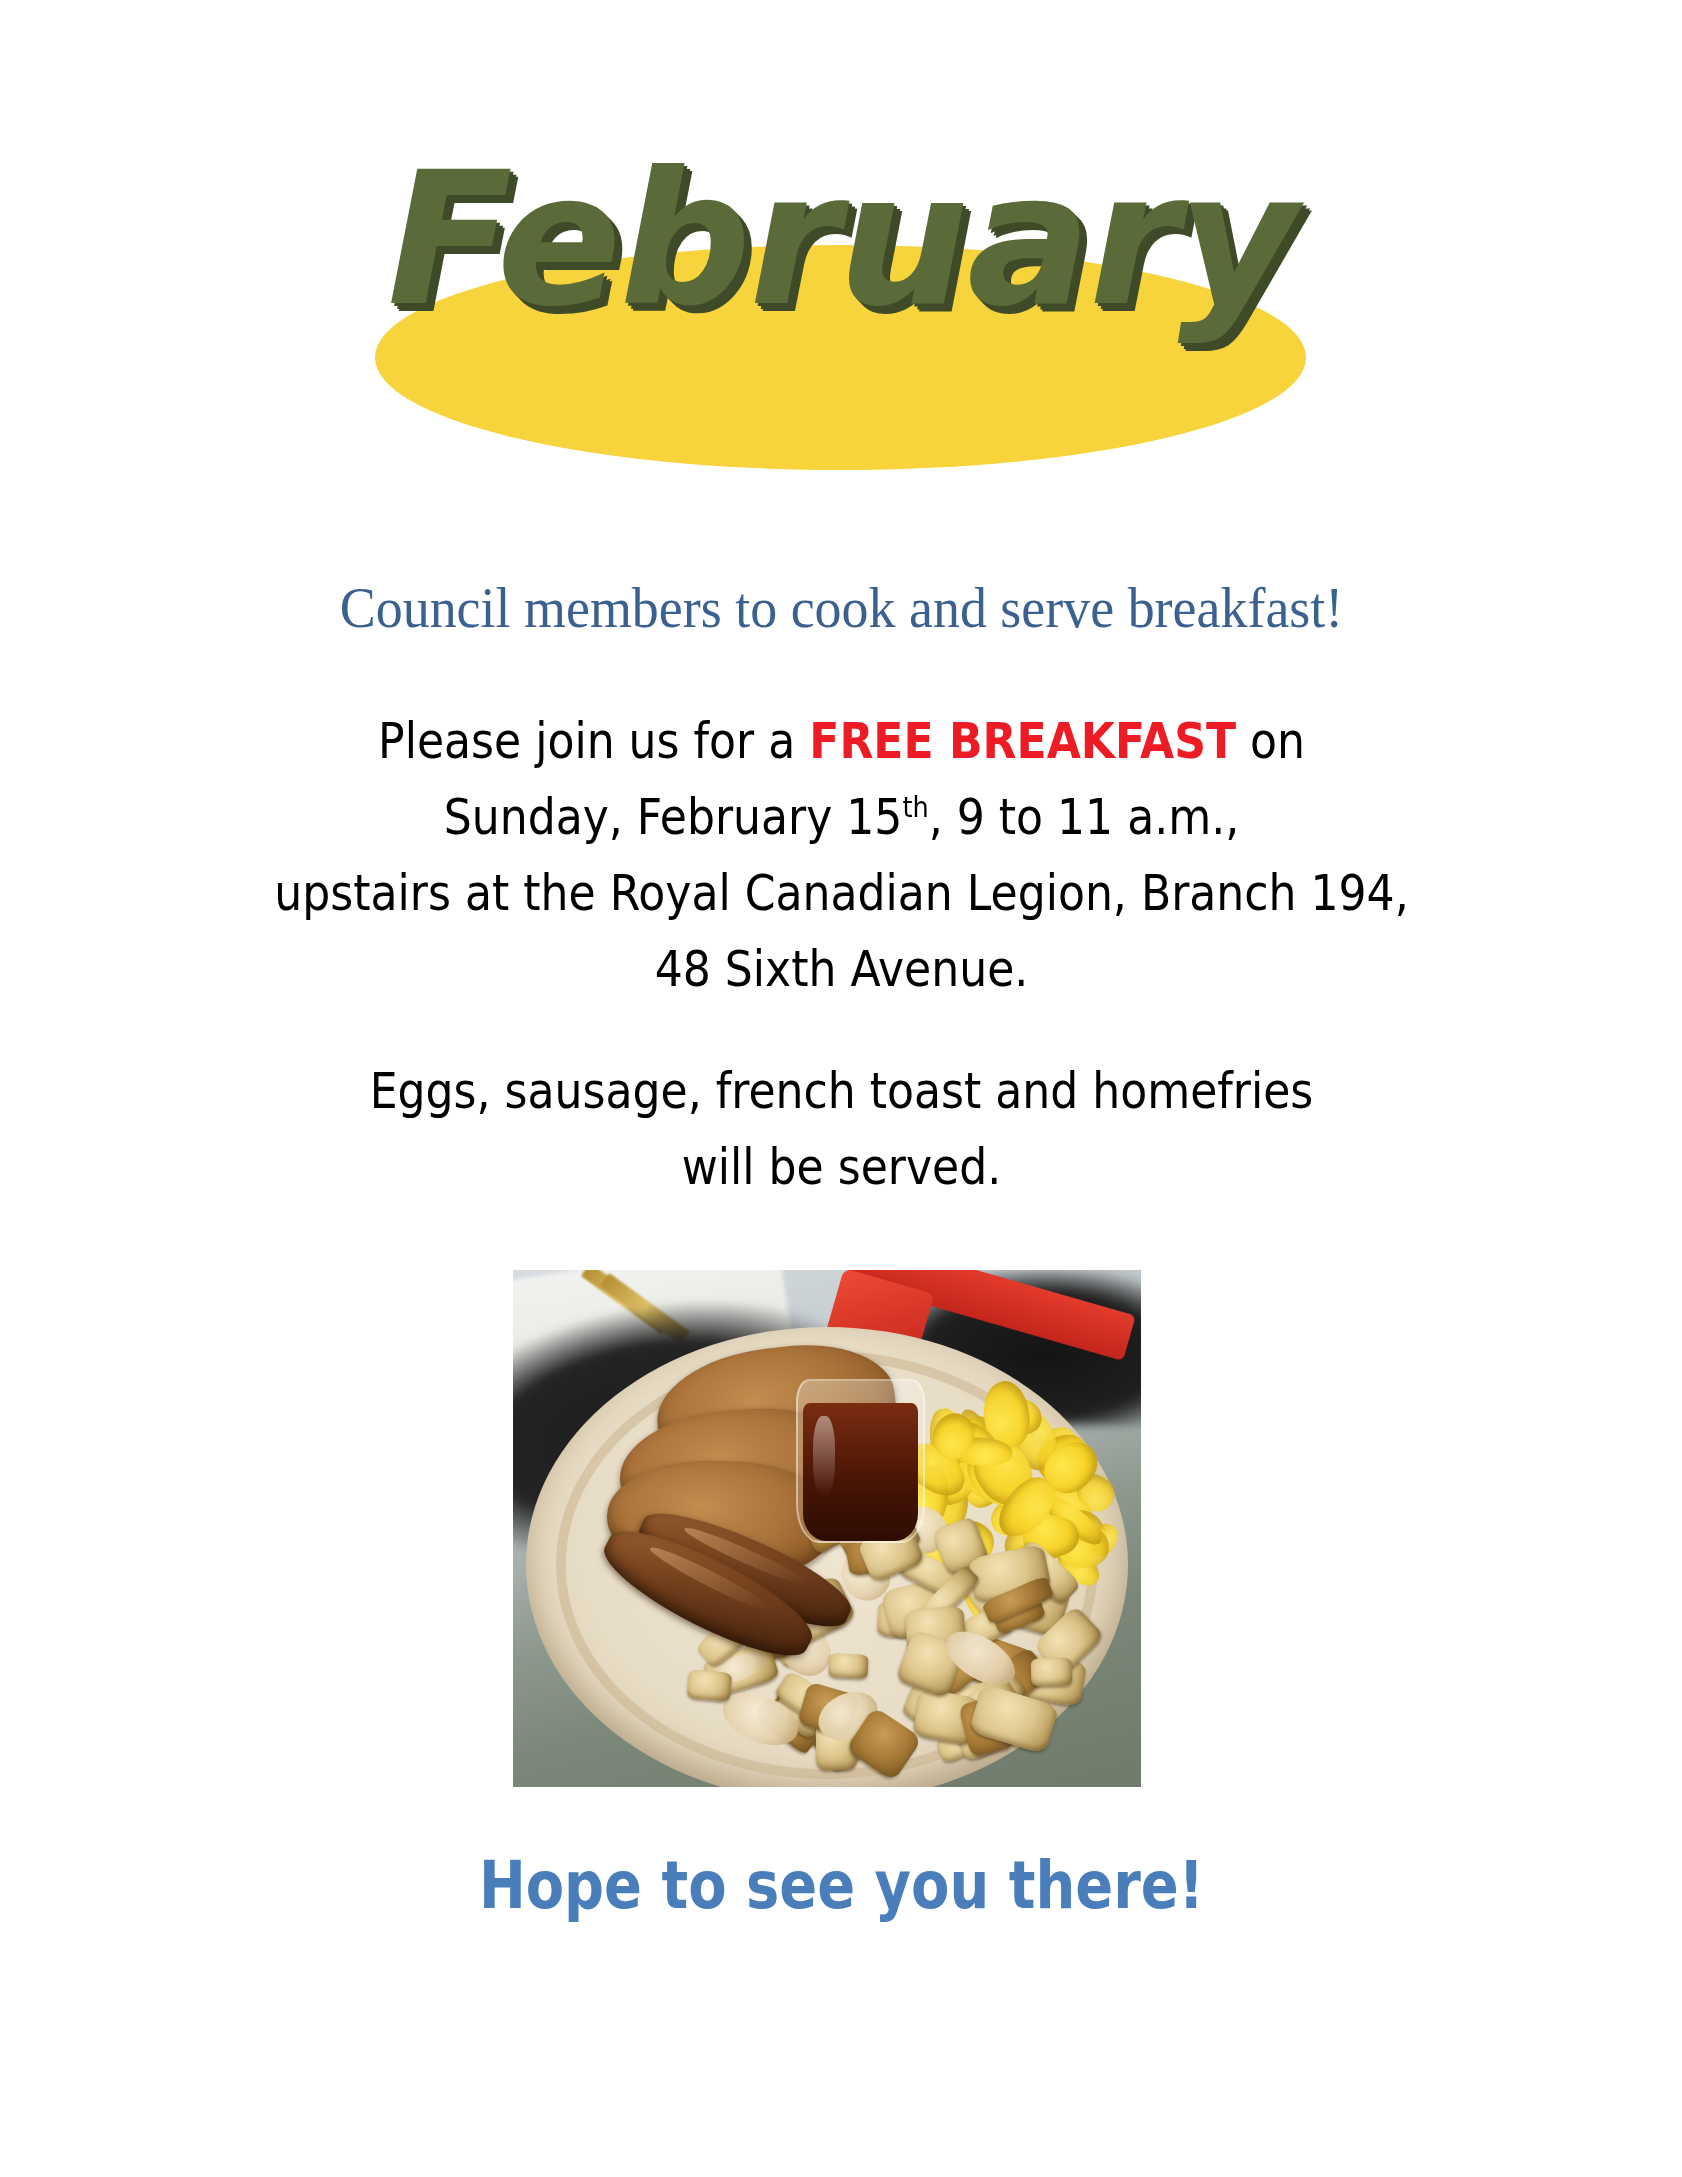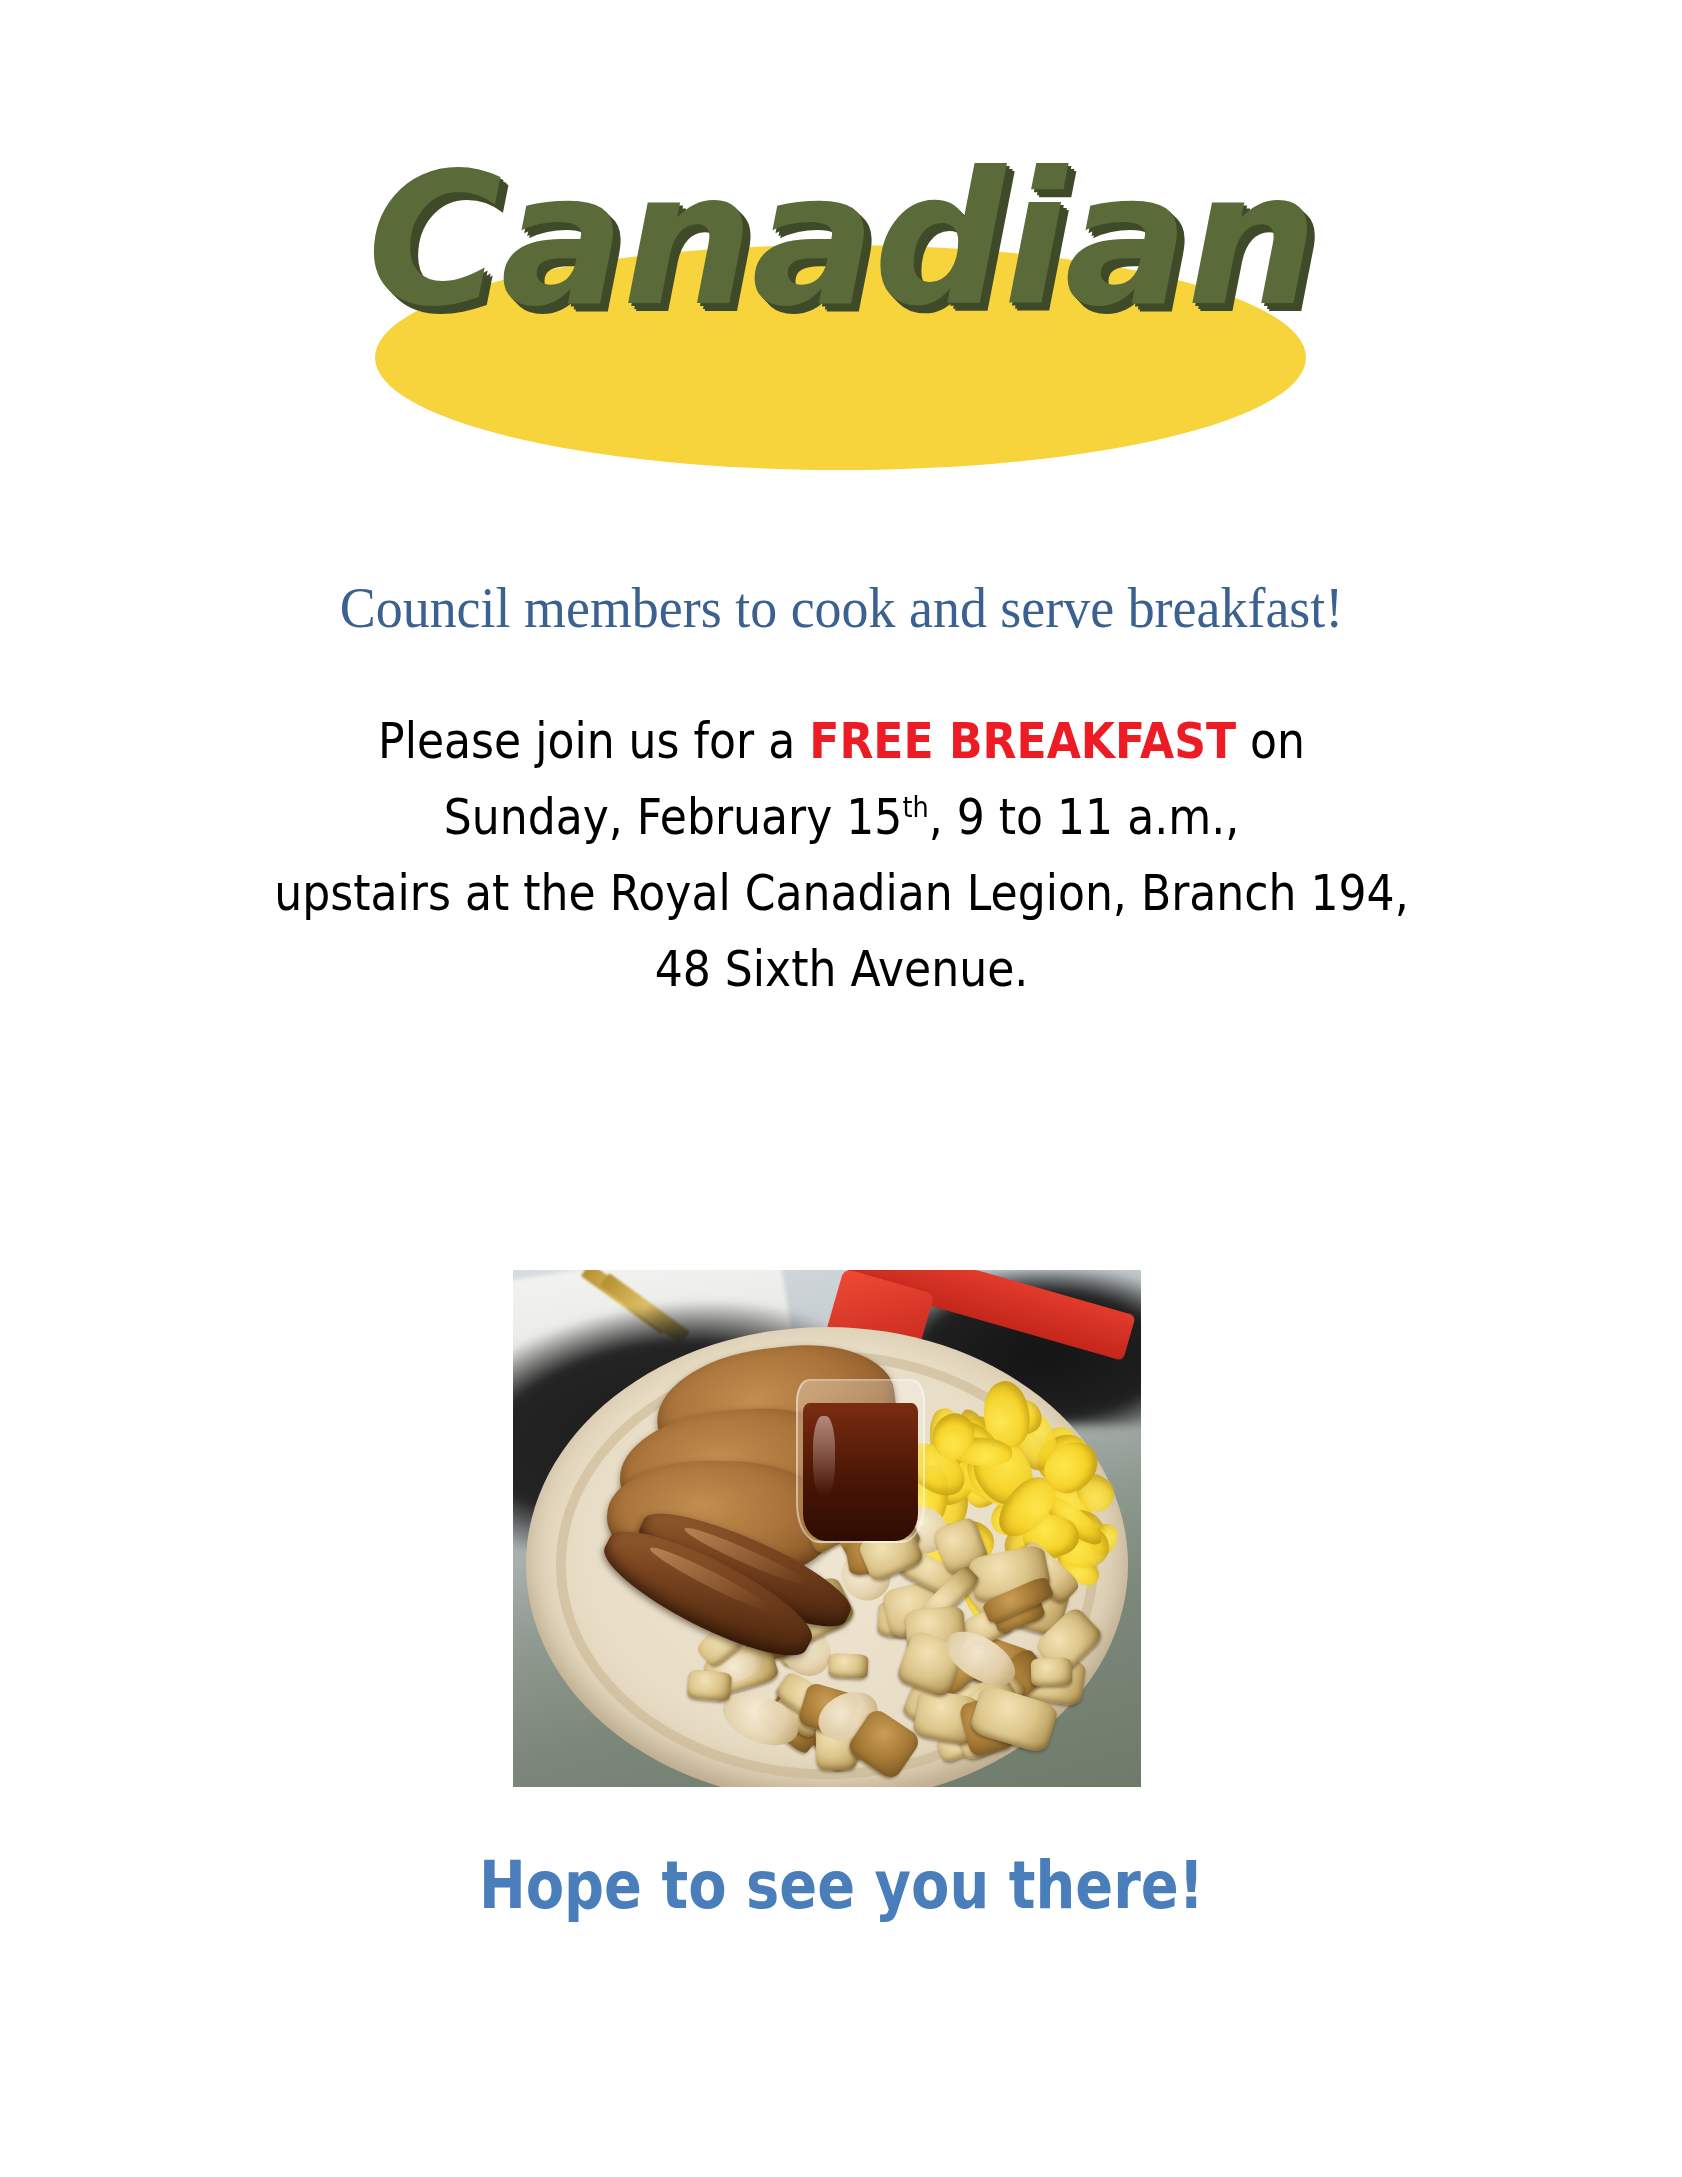--- a/index.html
+++ b/index.html
@@ -305,32 +305,36 @@
     white-space: nowrap;
   }
 </style>
 </head>
 <body>
 
 <div class="page">
 
   <div class="title-block">
     <div class="title-ellipse"></div>
-    <div class="title-word">Canadian</div>
+    <div class="title-word">February</div>
   </div>
 
   <div class="subtitle">Council members to cook and serve breakfast!</div>
 
   <div class="body-block">
     <div class="body-line"><span>Please join us for a </span><span class="hi">FREE BREAKFAST</span><span> on</span></div>
     <div class="body-line"><span>Sunday, February 15</span><sup>th</sup><span>, 9 to 11 a.m.,</span></div>
     <div class="body-line">upstairs at the Royal Canadian Legion, Branch 194,</div>
     <div class="body-line">48 Sixth Avenue.</div>
   </div>
 
+  <div class="menu-block">
+    <div class="body-line">Eggs, sausage, french toast and homefries</div>
+    <div class="body-line">will be served.</div>
+  </div>
 
   <div class="photo-wrap">
     <div class="photo">
       <div class="bg-counter"></div>
       <div class="bg-towel"></div>
       <div class="bg-gold-stripe"></div>
       <div class="bg-gold-stripe s2"></div>
       <div class="bg-stove"></div>
       <div class="bg-stove2"></div>
       <div class="spatula"></div>

